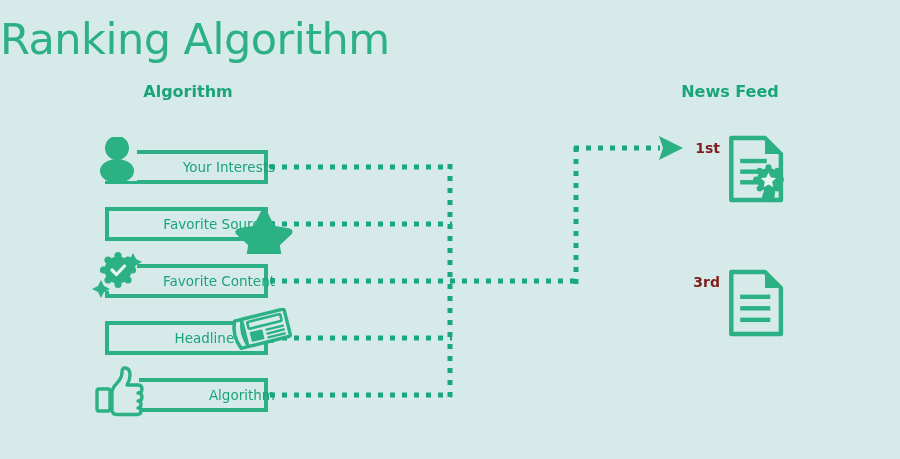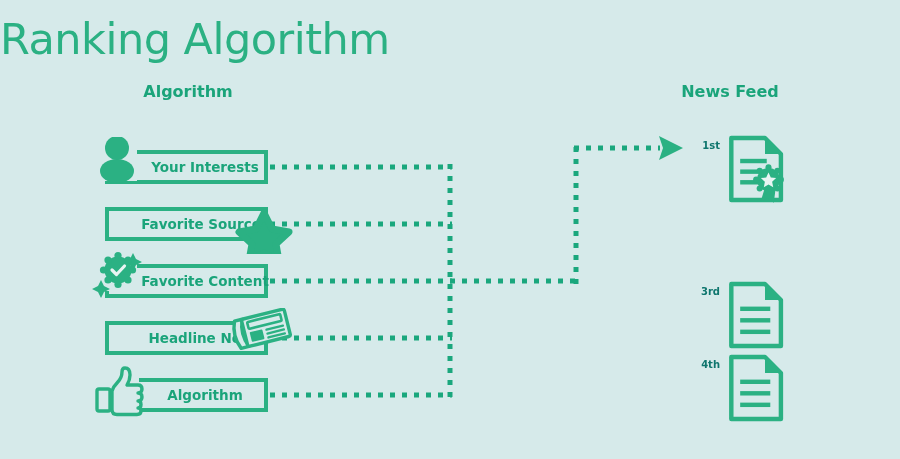--- a/index.html
+++ b/index.html
@@ -43,36 +43,36 @@
     box-sizing:border-box;
     background:transparent;
   }
   .box-label{
     position:absolute;
     left:135px;
     width:140px;
     height:34px;
     line-height:34px;
     font-size:13.5px;
-    font-weight:bold;
+    font-weight:normal;
     color:#1aa47a;
     white-space:nowrap;
-    text-align:center;
+    text-align:right;
   }
 
   
   .layer{position:absolute;left:0;top:0;width:900px;height:459px;pointer-events:none;}
 
   
   .rank-row{position:absolute;width:130px;height:70px;}
   .rank-label{
     position:absolute;left:0;top:0;width:32px;
     text-align:right;
-    font-size:10px;font-weight:bold;
-    color:#0f766e;
+    font-size:14px;font-weight:bold;
+    color:#7f1d1d;
     white-space:nowrap;
   }
   .doc-wrap{position:absolute;left:38px;top:-6px;}
 </style>
 </head>
 <body>
 
 <div class="stage">
 
   <div class="title">Ranking Algorithm</div>
@@ -212,43 +212,29 @@
             <circle cx="58" cy="61" r="3.4"></circle>
           <circle cx="58" cy="41" r="3.4"></circle>
             <circle cx="38" cy="61" r="3.4"></circle>
         </g>
         <path fill="#e8f5f3" d="M48 43 l2.6 5.6 6 .7 -4.5 4.2 1.2 6 -5.3 -3 -5.3 3 1.2 -6 -4.5 -4.2 6 -.7 z"></path>
       </svg>
     </div>
   </div>
 
 
-  <div class="rank-row" style="left:688px;top:286px">
+  <div class="rank-row" style="left:688px;top:274px">
     <div class="rank-label">3rd</div>
     <div class="doc-wrap">
       <svg viewBox="0 0 70 78" width="62" height="70">
         <path fill="#d6eaea" stroke="#2bb183" stroke-width="5" stroke-linejoin="round" d="M6 4 H44 L62 22 V74 H6 Z"></path>
         <path fill="#2bb183" d="M44 4 L62 22 H44 Z"></path>
         <g stroke="#2bb183" stroke-width="5" stroke-linecap="butt">
           <line x1="16" y1="32" x2="50" y2="32"></line>
           <line x1="16" y1="45" x2="50" y2="45"></line>
           <line x1="16" y1="58" x2="50" y2="58"></line>
         </g>
       </svg>
     </div>
   </div>
 
-  <div class="rank-row" style="left:688px;top:359px">
-    <div class="rank-label">4th</div>
-    <div class="doc-wrap">
-      <svg viewBox="0 0 70 78" width="62" height="70">
-        <path fill="#d6eaea" stroke="#2bb183" stroke-width="5" stroke-linejoin="round" d="M6 4 H44 L62 22 V74 H6 Z"></path>
-        <path fill="#2bb183" d="M44 4 L62 22 H44 Z"></path>
-        <g stroke="#2bb183" stroke-width="5" stroke-linecap="butt">
-          <line x1="16" y1="32" x2="50" y2="32"></line>
-          <line x1="16" y1="45" x2="50" y2="45"></line>
-          <line x1="16" y1="58" x2="50" y2="58"></line>
-        </g>
-      </svg>
-    </div>
-  </div>
 
 </div>
 
 </body></html>

